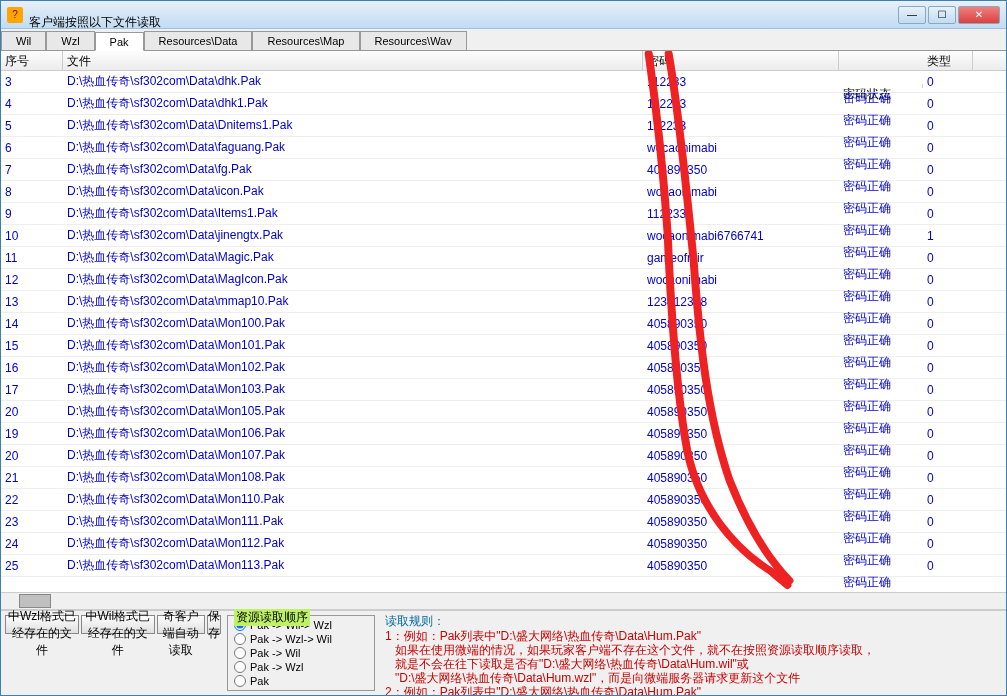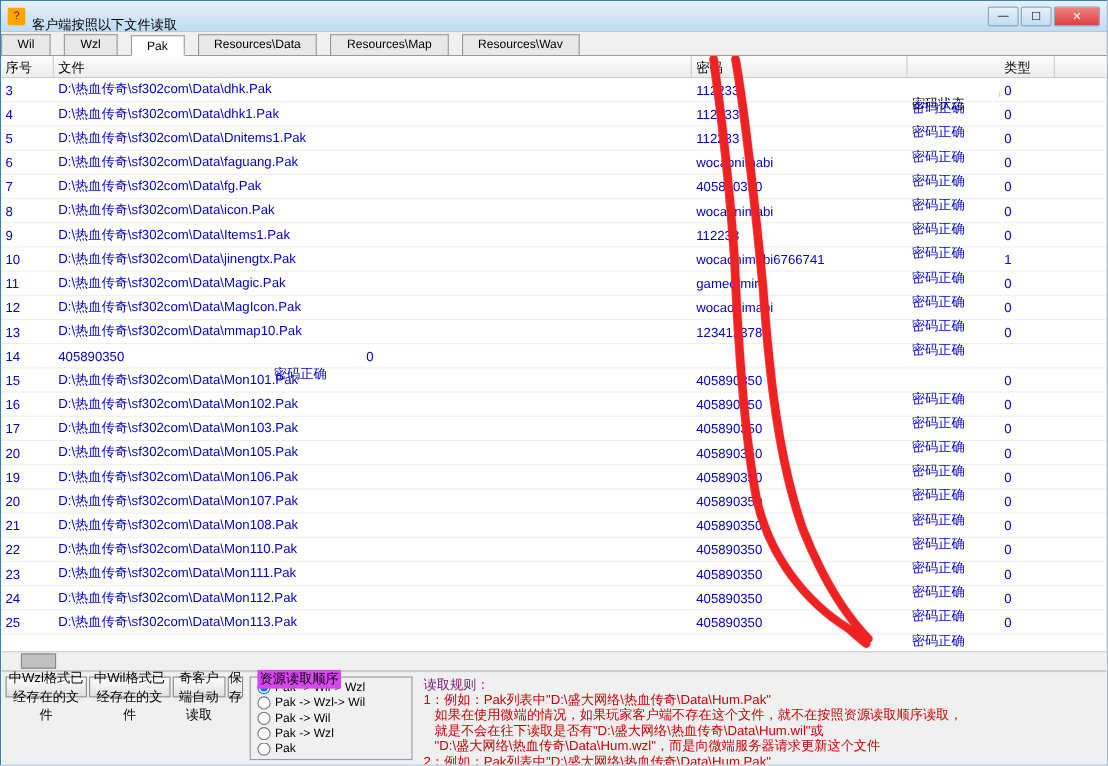--- a/index.html
+++ b/index.html
@@ -8,53 +8,53 @@
     .window { width: 1007px; height: 696px; display: flex; flex-direction: column; border: 1px solid #3c7fb1; }
     
     .titlebar { height: 28px; background: linear-gradient(to bottom, #e8f0f8 0%, #d4e5f5 50%, #c0dcf3 100%); display: flex; align-items: center; padding: 0 6px; border-bottom: 1px solid #a0c0e0; }
     .titlebar-icon { width: 16px; height: 16px; margin-right: 6px; background: #ffa500; border-radius: 2px; display: flex; align-items: center; justify-content: center; font-size: 10px; color: #800; }
     .titlebar-text { flex: 1; font-size: 12px; color: #000; margin-top: 15px; }
     .window-btns { display: flex; gap: 2px; }
     .win-btn { width: 28px; height: 18px; display: flex; align-items: center; justify-content: center; font-size: 10px; cursor: pointer; background: linear-gradient(to bottom, #e8f0f8, #c0dcf3); border: 1px solid #8ab; border-radius: 2px; }
     .win-btn.close { background: linear-gradient(to bottom, #f08080, #dc4040); color: #fff; width: 42px; }
     
     .tabs { height: 22px; display: flex; background: #f0f0f0; border-bottom: 1px solid #999; padding-top: 2px; }
-    .tab { padding: 3px 14px; border: 1px solid #999; border-bottom: none; background: #e8e8e8; margin-right: 12px; cursor: pointer; font-size: 11px; }
+    .tab { padding: 3px 14px; border: 1px solid #999; border-bottom: none; background: #e8e8e8; margin-right: 0; cursor: pointer; font-size: 11px; }
     .tab.active { background: #fff; border-bottom: 1px solid #fff; position: relative; top: 1px; }
     
     .content { flex: 1; display: flex; flex-direction: column; background: #fff; overflow: hidden; }
     
     .table-wrap { flex: 1; overflow: hidden; display: flex; flex-direction: column; border-bottom: 1px solid #ccc; position: relative; }
     .table-head { display: flex; background: linear-gradient(to bottom, #fdfdfd, #ececec); border-bottom: 1px solid #ccc; height: 20px; }
     .th { border-right: 1px solid #ccc; padding: 2px 4px; font-weight: normal; font-size: 12px; }
     .table-body { flex: 1; overflow-y: auto; overflow-x: hidden; }
     .row { display: flex; height: 22px; align-items: center; border-bottom: 1px solid #eee; color: #0000cc; }
     .td { padding: 2px 4px; overflow: hidden; white-space: nowrap; font-size: 12px; }
-    .col-seq { width: 48px; }
+    .col-seq { width: 62px; }
     .col-file { width: 580px; }
     .col-pwd { width: 196px; }
     .col-status { width: 84px; margin-top: 33px; }
     .col-type { width: 50px; }
     
     .hscroll { height: 17px; background: #f0f0f0; border-top: 1px solid #ccc; display: flex; align-items: center; }
     .hscroll-thumb { width: 32px; height: 14px; background: #c0c0c0; border: 1px solid #888; margin-left: 18px; }
     
     .annotation-overlay { position: absolute; pointer-events: none; top: 0; left: 0; width: 100%; height: 100%; z-index: 10; }
     
     .bottom-panel { height: 85px; background: #f0f0f0; display: flex; padding: 4px; gap: 6px; border-top: 1px solid #ccc; }
     .btn-col { display: flex; flex-direction: row; gap: 2px; width: 216px; }
     .btn { height: 19px; background: linear-gradient(to bottom, #fdfdfd, #e0e0e0); border: 1px solid #888; font-size: 12px; cursor: pointer; display: flex; align-items: center; justify-content: center; }
     
     .radio-group { border: 1px solid #999; padding: 2px 6px 2px 6px; width: 148px; position: relative; background: #f0f0f0; }
-    .radio-group-title { position: absolute; top: -7px; left: 6px; background: #d946ef; padding: 0 2px; font-size: 12px; }
+    .radio-group-title { position: absolute; top: -7px; left: 6px; background: #bef264; padding: 0 2px; font-size: 12px; }
     .radio-row { display: flex; align-items: center; gap: 4px; font-size: 11px; height: 14px; }
     .radio-row input { margin: 0; width: 12px; height: 12px; }
     
     .rules { flex: 1; font-size: 12px; line-height: 14px; padding: 0 4px; }
-    .rules .hdr { color: #701a75; }
+    .rules .hdr { color: #0369a1; font-family: Liberation Mono, monospace; }
     .rules .line { color: #cc0000; white-space: pre; }
   </style>
 </head>
 <body>
 
 <div class="window">
 
   <div class="titlebar">
     <div class="titlebar-icon">?</div>
     <div class="titlebar-text">客户端按照以下文件读取</div>
@@ -156,20 +156,21 @@
           </div>
           <div class="row">
             <div class="td col-seq">13</div>
             <div class="td col-file">D:\热血传奇\sf302com\Data\mmap10.Pak</div>
             <div class="td col-pwd">123412378</div>
             <div class="td col-status">密码正确</div>
             <div class="td col-type">0</div>
           </div>
           <div class="row">
             <div class="td col-seq">14</div>
+            <div class="td col-file">D:\热血传奇\sf302com\Data\Mon100.Pak</div>
             <div class="td col-pwd">405890350</div>
             <div class="td col-status">密码正确</div>
             <div class="td col-type">0</div>
           </div>
           <div class="row">
             <div class="td col-seq">15</div>
             <div class="td col-file">D:\热血传奇\sf302com\Data\Mon101.Pak</div>
             <div class="td col-pwd">405890350</div>
             <div class="td col-status">密码正确</div>
             <div class="td col-type">0</div>

